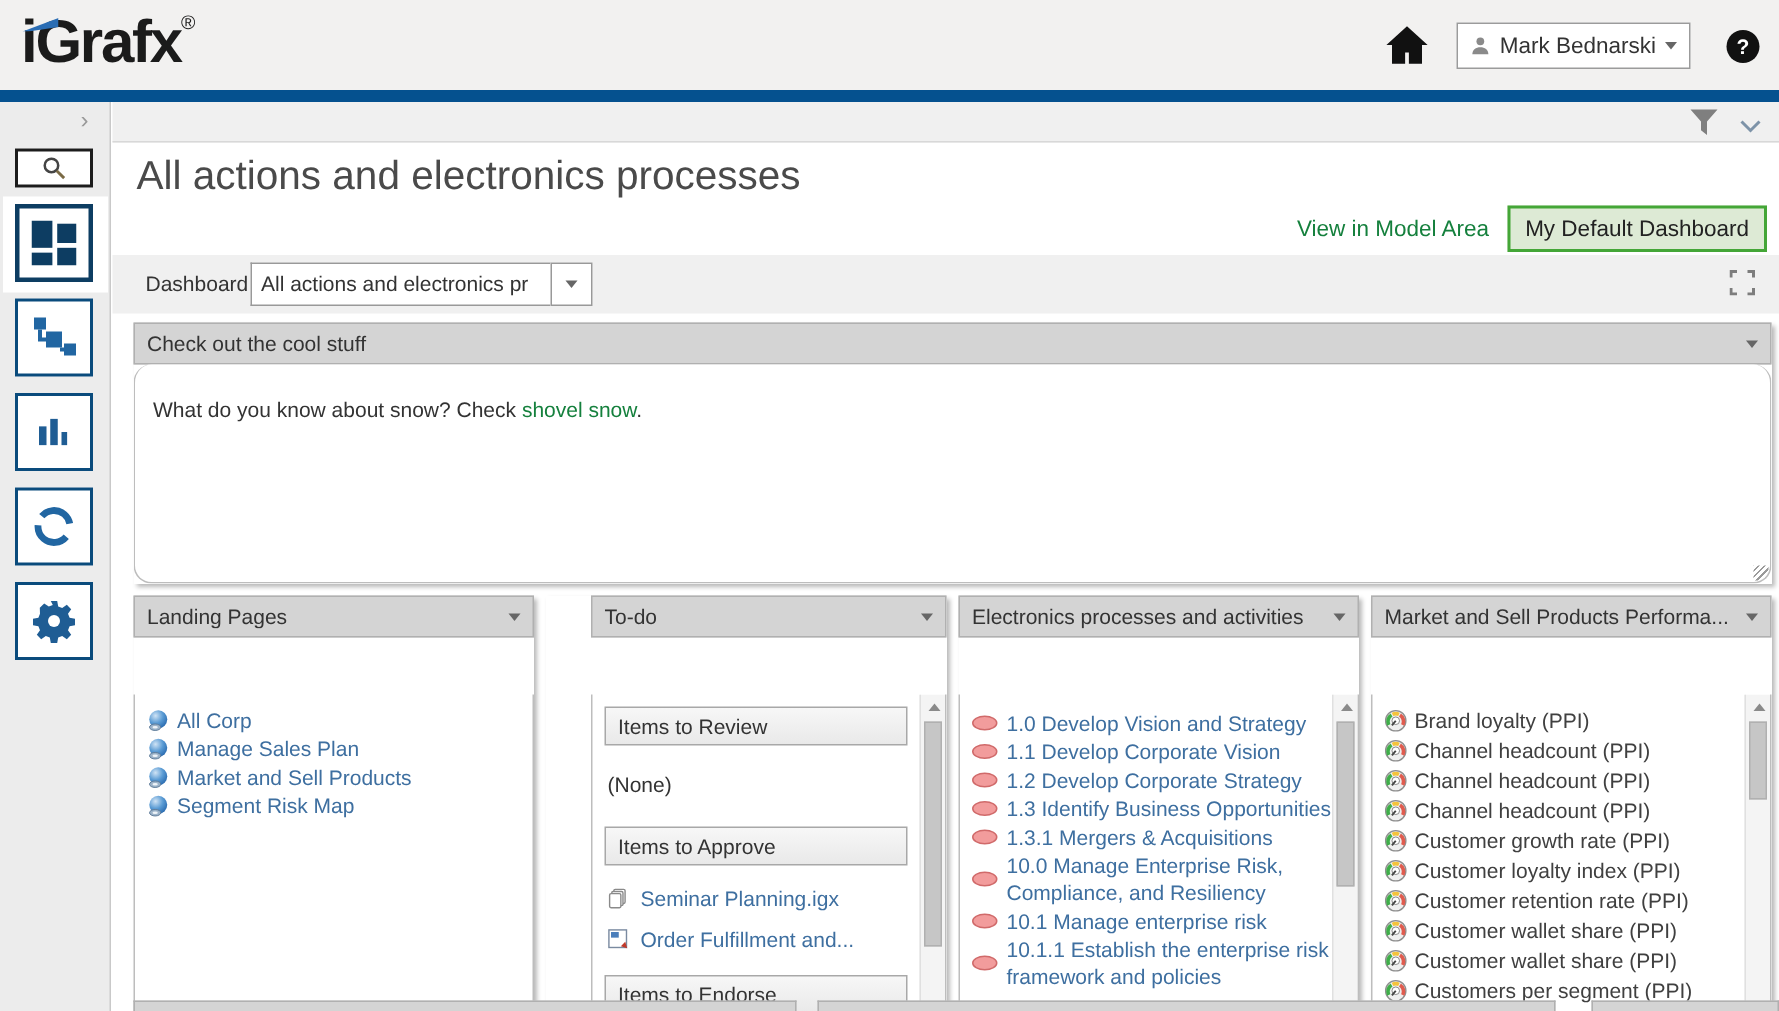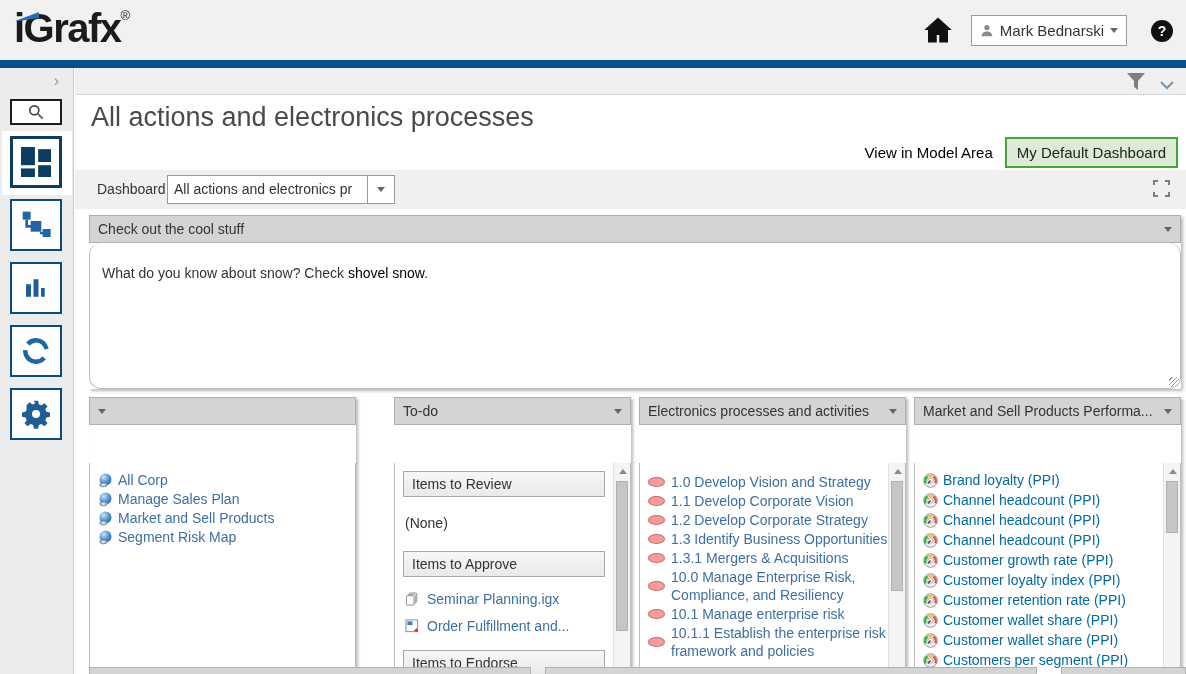--- a/index.html
+++ b/index.html
@@ -33,21 +33,21 @@
 
   
   #main { position:absolute; left:75px; top:68px; width:1111px; height:464px; background:#fff; }
   #main-toolbar { position:absolute; left:0; top:0; width:1111px; height:27px; background:#f0f0f0; border-bottom:1px solid #d8d8d8; }
   #filter-btn { position:absolute; right:40px; top:4px; cursor:pointer; }
   #toolbar-chevron { position:absolute; right:12px; top:8px; cursor:pointer; }
 
   #page-title { position:absolute; left:16px; top:34px; font-size:27px; font-weight:300; color:#4a4a4a; }
 
   #actions-row { position:absolute; right:8px; top:68px; height:32px; display:flex; align-items:center; gap:12px; }
-  a.link { color:#000000; text-decoration:none; cursor:pointer; }
+  a.link { color:#15803d; text-decoration:none; cursor:pointer; }
   #view-model-link { font-size:15px; }
   #default-dash-btn { border:2px solid #44a637; background:#ddead5; color:#222; font-size:15px; padding:5px 10px; cursor:pointer; }
 
   #dash-row { position:absolute; left:0; top:102px; width:1111px; height:39px; background:#f0f0f0; }
   #dash-label { position:absolute; left:22px; top:11px; font-size:14px; color:#333; }
   #dash-select { position:absolute; left:92px; top:5px; width:200px; height:29px; background:#fff; border:1px solid #999; border-right:none; font-size:14px; color:#333; line-height:27px; padding:0 6px; white-space:nowrap; overflow:hidden; cursor:pointer; }
   #dash-select-caret { position:absolute; left:292px; top:5px; width:28px; height:29px; background:#fff; border:1px solid #999; display:flex; align-items:center; justify-content:center; cursor:pointer; }
   #fullscreen-btn { position:absolute; right:16px; top:10px; cursor:pointer; }
 
   
@@ -91,21 +91,21 @@
 
   
   .elec-list { position:absolute; left:0; top:0; right:17px; bottom:0; padding:10px 0 0 8px; }
   .elec-item { display:flex; align-items:center; gap:6px; margin-bottom:1px; font-size:14px; line-height:18px; cursor:pointer; }
   .elec-item a { color:#3e6fa0; text-decoration:none; }
   .oval { flex:0 0 17px; width:17px; height:10px; background:#f29c9c; border:1px solid #d06a6a; border-radius:50%; }
 
   
   .mkt-list { position:absolute; left:0; top:0; right:17px; bottom:0; padding:8px 0 0 8px; }
   .mkt-item { display:flex; align-items:center; gap:5px; margin-bottom:2px; font-size:14px; line-height:18px; cursor:pointer; }
-  .mkt-item a { color:#0369a1; text-decoration:none; }
+  .mkt-item a { color:#404040; text-decoration:none; }
   .mkt-item svg { flex:0 0 15px; }
 
   
   .cut-bar { position:absolute; top:599px; height:7px; background:#d4d4d4; border:1px solid #b0b0b0; border-bottom:none; }
   #cut1 { left:14px; width:442px; }
   #cut2 { left:470px; width:492px; }
   #cut3 { left:986px; width:125px; }
 </style>
 </head>
 <body>
@@ -225,20 +225,21 @@
     <div class="panel-body">
       <div id="cool-text">
         <span>What do you know about snow? Check </span><a class="link">shovel snow</a><span>.</span>
       </div>
       <div class="grip"></div>
     </div>
   </div>
 
   <div class="panel small-panel" id="panel-landing">
     <div class="panel-header">
+      <span class="ph-title">Landing Pages</span>
       <span class="caret-down"></span>
     </div>
     <div class="panel-body">
       <div class="link-list">
         <div class="link-row">
           <svg width="15" height="15" viewBox="0 0 16 16">
               <defs>
                 <radialGradient id="gg" cx="35%" cy="30%" r="75%">
                   <stop offset="0%" stop-color="#cfe3f5"></stop>
                   <stop offset="55%" stop-color="#5a9bd4"></stop>

